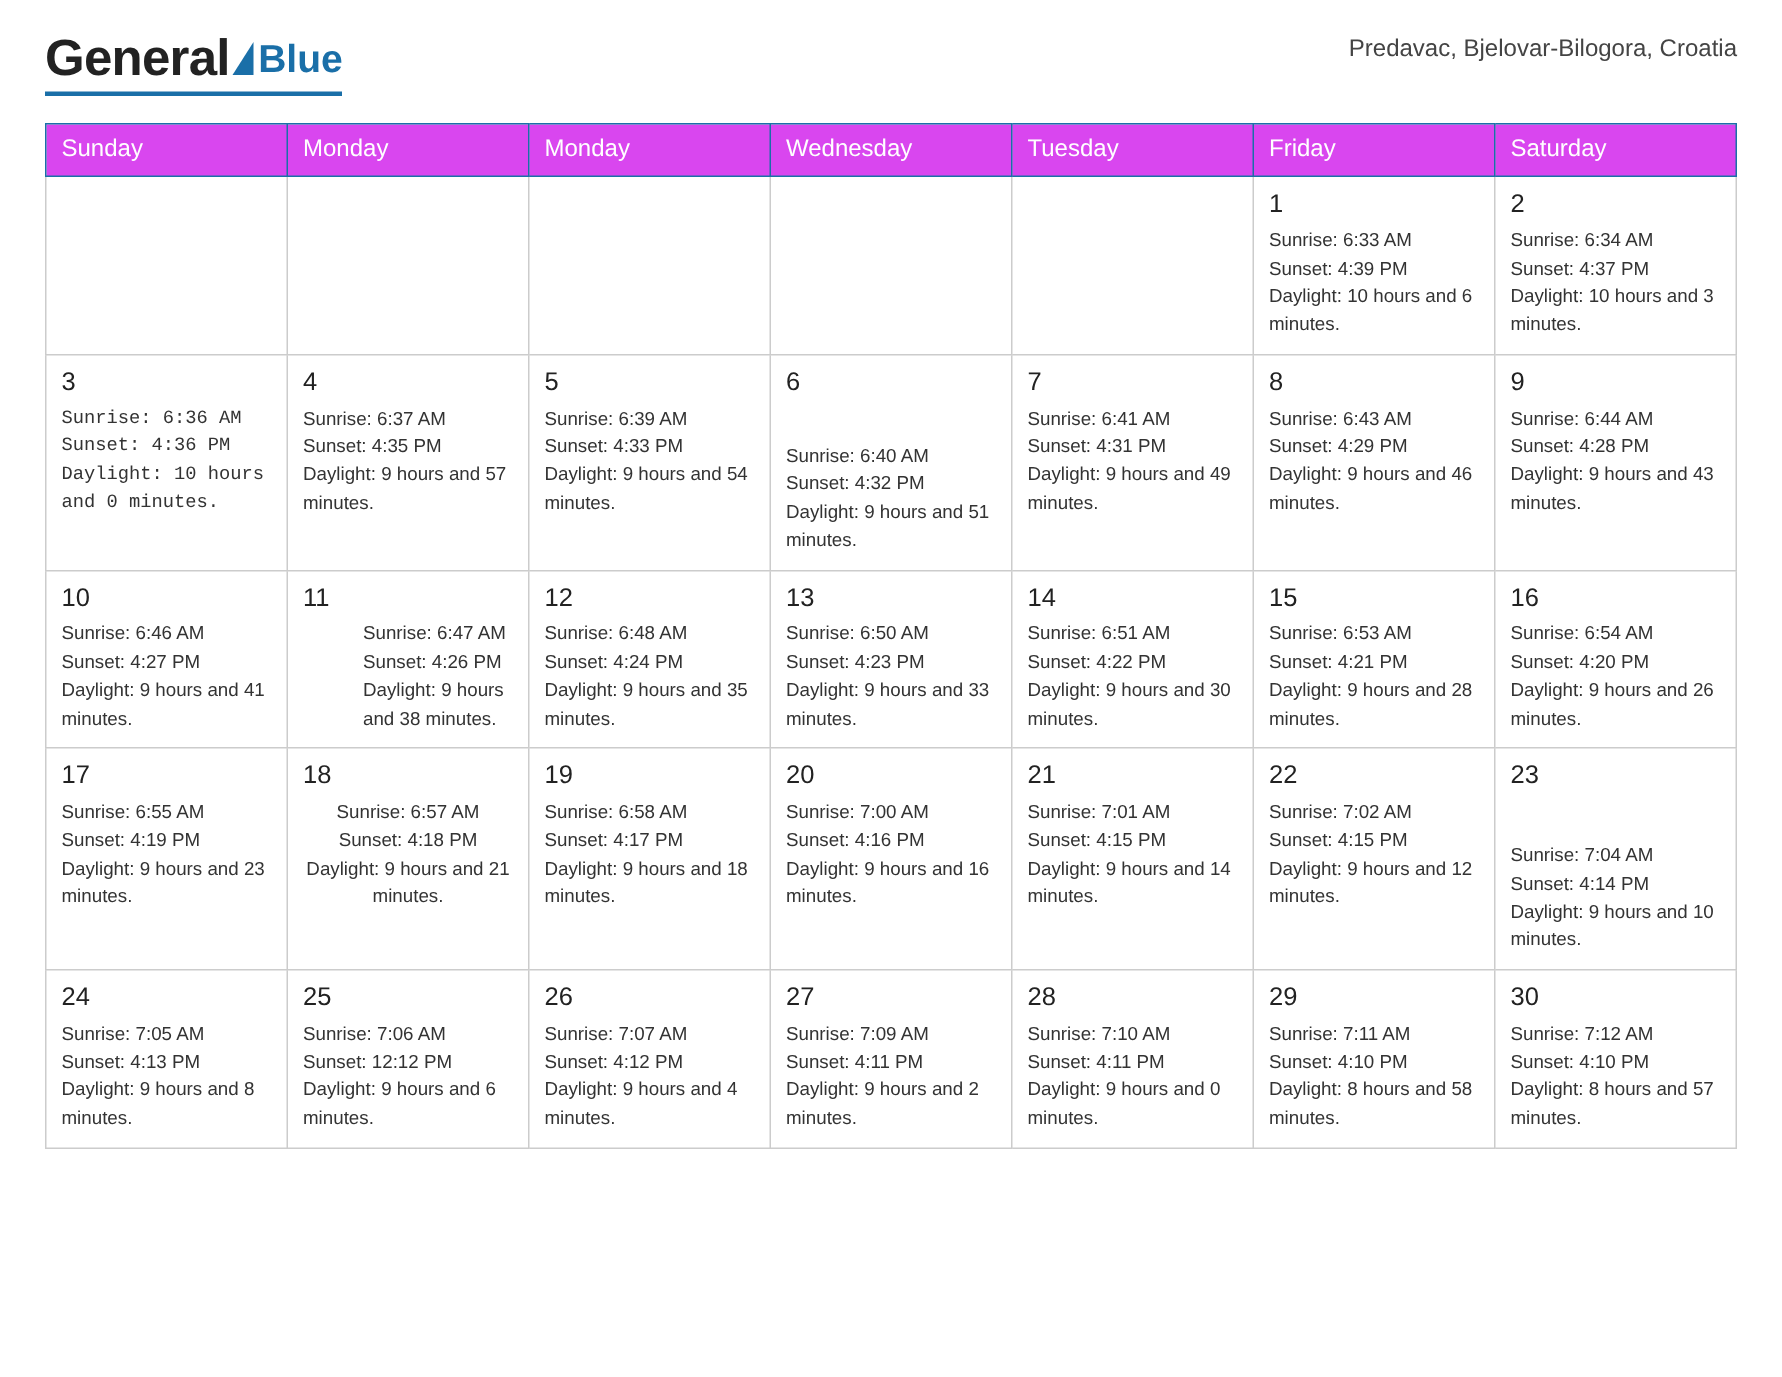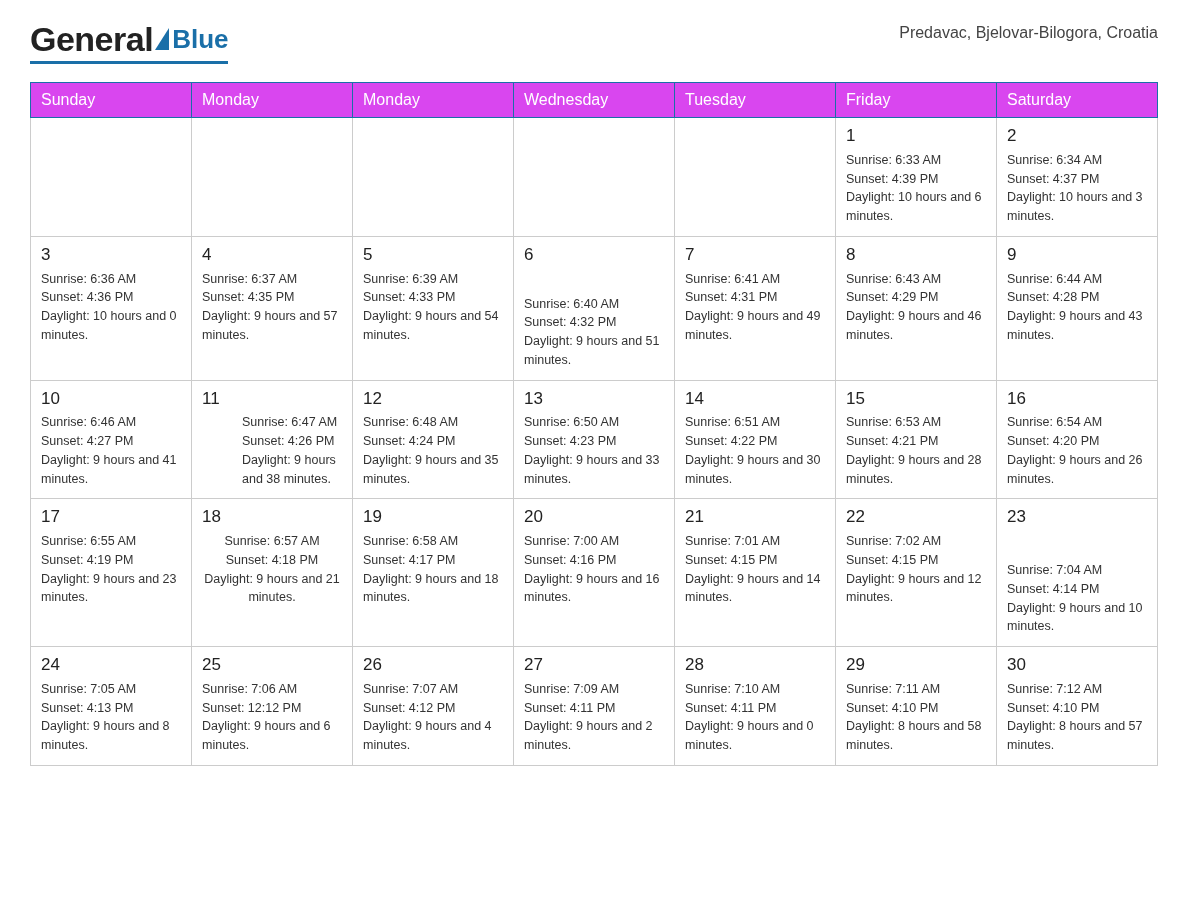--- a/index.html
+++ b/index.html
@@ -150,21 +150,21 @@
         <td>
           <span class="day-number">2</span>
           <div class="day-info" style="white-space: pre-line;">Sunrise: 6:34 AM
 Sunset: 4:37 PM
 Daylight: 10 hours and 3 minutes.</div>
         </td>
       </tr>
       <tr class="week-row">
         <td>
           <span class="day-number">3</span>
-          <div class="day-info" style="white-space: pre-line;">Sunrise: 6:36 AM
+          <div class="day-info" style="white-space: pre-line; font-family: Liberation Mono, monospace;">Sunrise: 6:36 AM
 Sunset: 4:36 PM
 Daylight: 10 hours and 0 minutes.</div>
         </td>
         <td>
           <span class="day-number">4</span>
           <div class="day-info" style="white-space: pre-line;">Sunrise: 6:37 AM
 Sunset: 4:35 PM
 Daylight: 9 hours and 57 minutes.</div>
         </td>
         <td>

